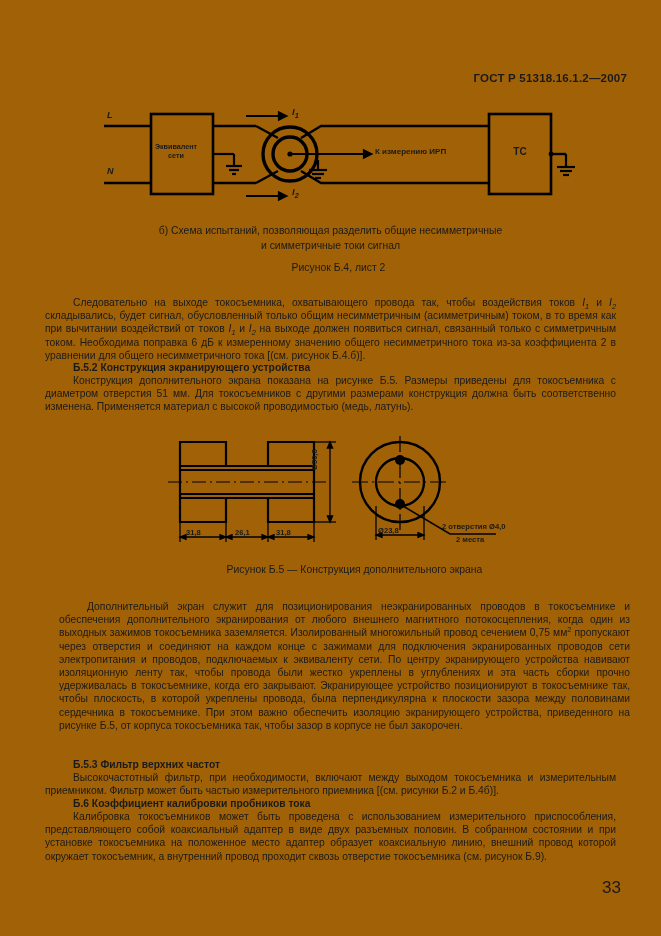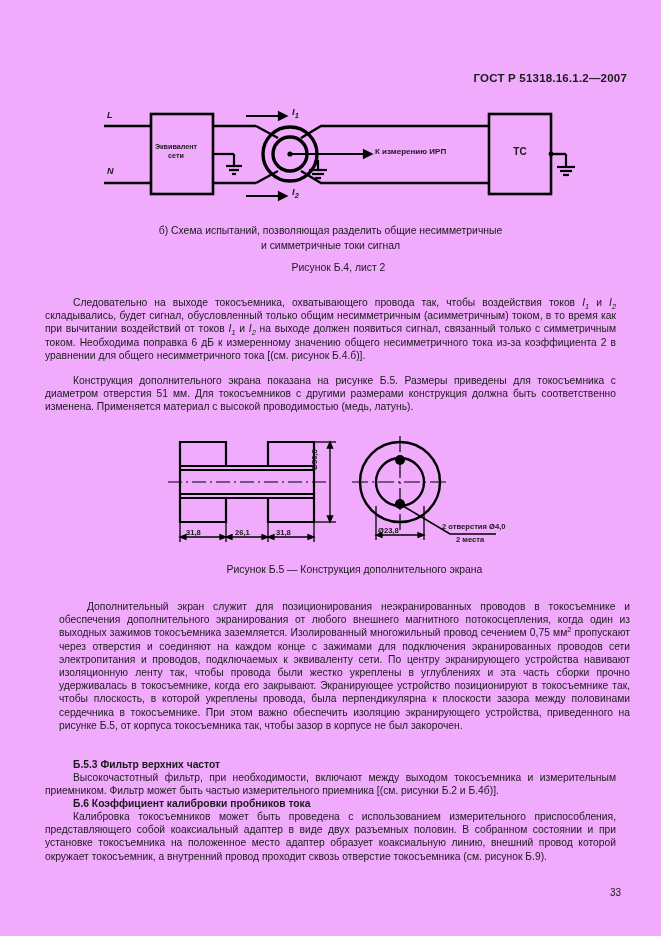--- a/index.html
+++ b/index.html
@@ -9,21 +9,21 @@
     background: #ffffff;
   }
   body {
     font-family: "Liberation Sans", sans-serif;
     color: #1a1a1a;
   }
   .page {
     position: relative;
     width: 661px;
     height: 936px;
-    background: #f0abfc;
+    background: #a16207;
     overflow: hidden;
   }
 
   
   .doc-header {
     position: absolute;
     top: 72px;
     right: 34px;
     font-size: 11.5px;
     font-weight: bold;
@@ -112,21 +112,21 @@
     text-align: center;
     font-size: 10.4px;
     padding-left: 24px;
   }
 
   
   .page-number {
     position: absolute;
     bottom: 38px;
     right: 40px;
-    font-size: 10px;
+    font-size: 17px;
   }
 </style>
 </head>
 <body>
 
 <div class="page">
 
   <div class="doc-header">ГОСТ Р 51318.16.1.2—2007</div>
 
   <div class="fig-b4">
@@ -218,20 +218,23 @@
   <div class="fig-b4-caption">
     <span>б) Схема испытаний, позволяющая разделить общие несимметричные</span>
     <span class="l2">и симметричные  токи  сигнал</span>
   </div>
   <div class="fig-b4-num">Рисунок Б.4, лист 2</div>
 
   <div class="body-block" id="para1">
     <p><span>Следовательно на выходе токосъемника, охватывающего провода так, чтобы воздействия токов </span><span class="ital"><span>I</span><sub>1</sub></span><span>  и </span><span class="ital"><span>I</span><sub>2</sub></span><span> складывались, будет сигнал, обусловленный только общим несимметричным (асимметричным) током, в то время как при вычитании воздействий от токов </span><span class="ital"><span>I</span><sub>1</sub></span><span>  и </span><span class="ital"><span>I</span><sub>2</sub></span><span>  на выходе должен появиться сигнал, связанный только с симметричным током. Необходима поправка 6 дБ к измеренному значению общего несимметричного тока   из-за коэффициента 2 в уравнении для общего несимметричного тока  [(см. рисунок  Б.4.б)].</span></p>
   </div>
 
+  <div class="body-block" id="head-b52">
+    <p class="head-run">Б.5.2 Конструкция экранирующего устройства</p>
+  </div>
 
   <div class="body-block" id="para2">
     <p>Конструкция  дополнительного  экрана показана на рисунке Б.5.  Размеры приведены для токосъемника с диаметром отверстия 51 мм.  Для токосъемников с другими размерами конструкция должна быть соответственно изменена. Применяется материал с высокой проводимостью (медь, латунь).</p>
   </div>
 
   <div class="fig-b5">
     <svg width="350" height="120" viewBox="0 0 350 120" xmlns="http://www.w3.org/2000/svg">
       <g stroke="#000000" fill="none" stroke-width="2.2">
 
         <path d="M30 6 H76 V30 H118 V6 H164 V86 H118 V62 H76 V86 H30 Z"></path>

